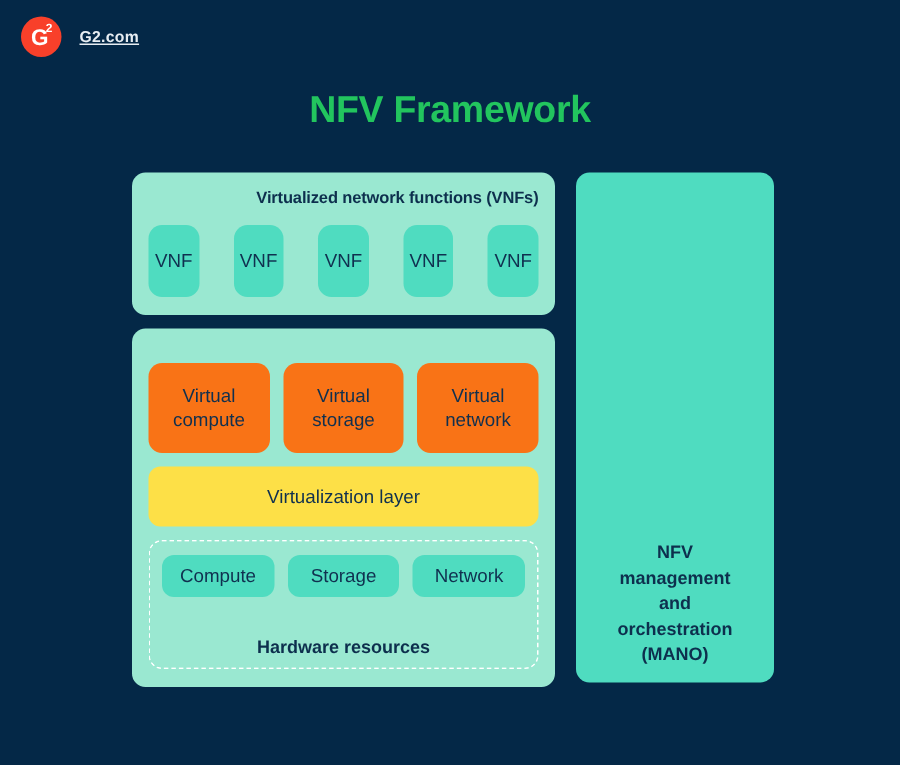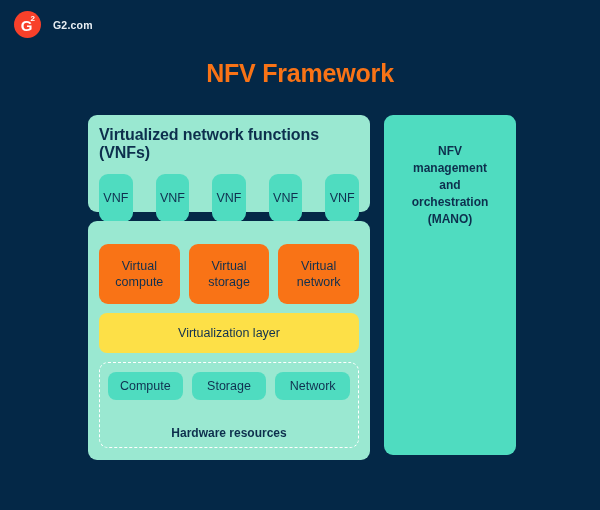--- a/index.html
+++ b/index.html
@@ -54,30 +54,31 @@
     color: #ffffff;
     font-size: 8px;
     font-weight: bold;
     line-height: 1;
   }
   .brand-text {
     color: #e8eef3;
     font-size: 10.5px;
     font-weight: bold;
     letter-spacing: 0.2px;
+    text-decoration: underline;
   }
 
   
   .page-title {
     position: absolute;
     top: 59px;
     left: 0;
     width: 600px;
     text-align: center;
-    color: #f97316;
+    color: #22c55e;
     font-size: 25px;
     font-weight: bold;
     letter-spacing: -0.2px;
   }
 
   
   .diagram {
     position: absolute;
     left: 88px;
     top: 115px;
@@ -94,23 +95,23 @@
     gap: 9px;
   }
 
   .panel {
     background: #9ae8d1;
     border-radius: 9px;
     padding: 11px 11px 12px 11px;
   }
 
   .panel-title {
-    text-align: left;
+    text-align: right;
     color: #0d2f4d;
-    font-size: 16px;
+    font-size: 11px;
     font-weight: bold;
     letter-spacing: -0.1px;
   }
 
   
   .vnf-panel { height: 97px; }
   .vnf-row {
     display: flex;
     gap: 23px;
     margin-top: 12px;
@@ -198,23 +199,23 @@
     font-size: 12px;
     font-weight: bold;
   }
 
   
   .mano-panel {
     width: 132px;
     background: #4fdcc0;
     border-radius: 9px;
     display: flex;
-    align-items: flex-start;
-    justify-content: center;
-    padding: 28px;
+    align-items: flex-end;
+    justify-content: center;
+    padding: 10px;
   }
   .mano-text {
     text-align: center;
     color: #0d2f4d;
     font-size: 12px;
     font-weight: bold;
     line-height: 1.42;
     white-space: pre-line;
   }
 </style>

